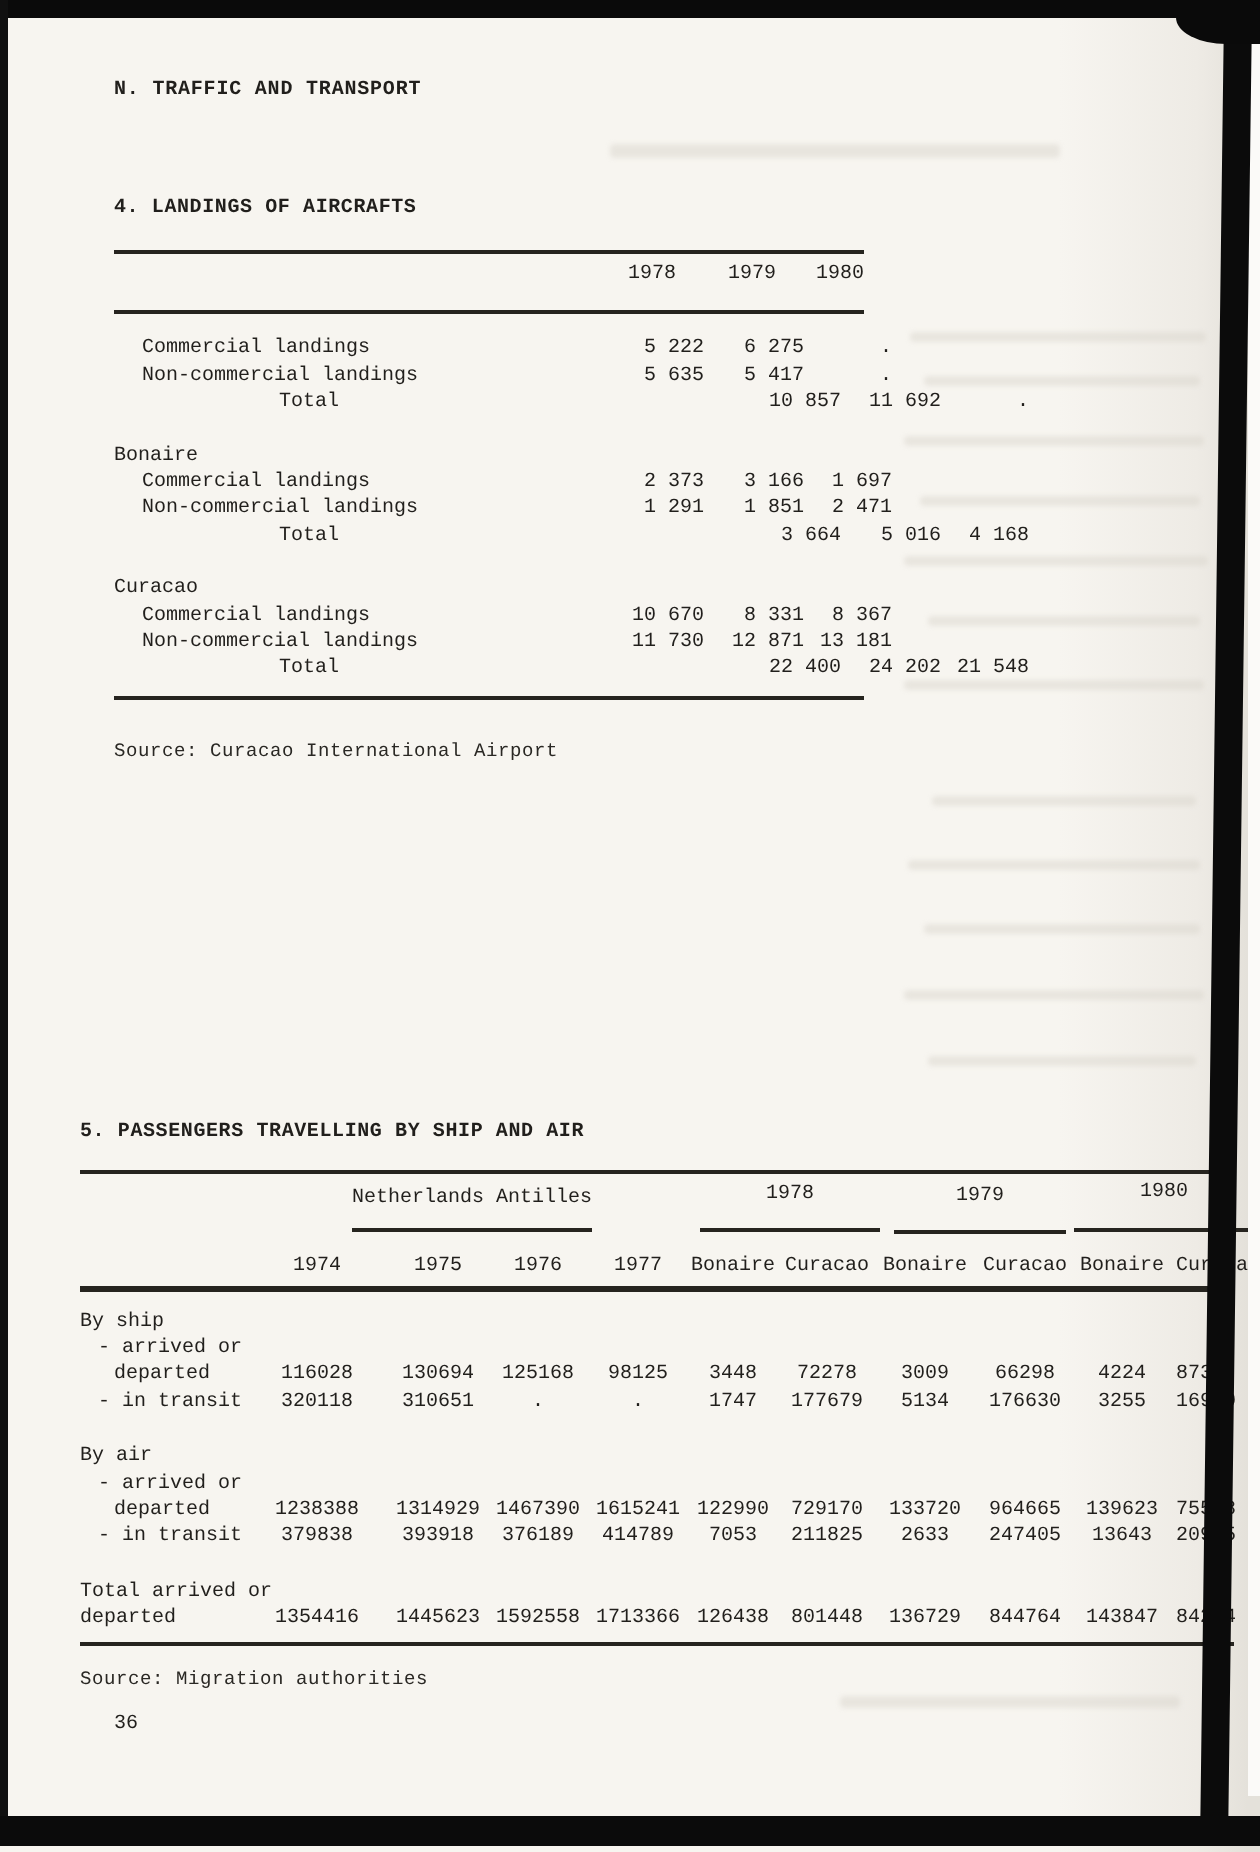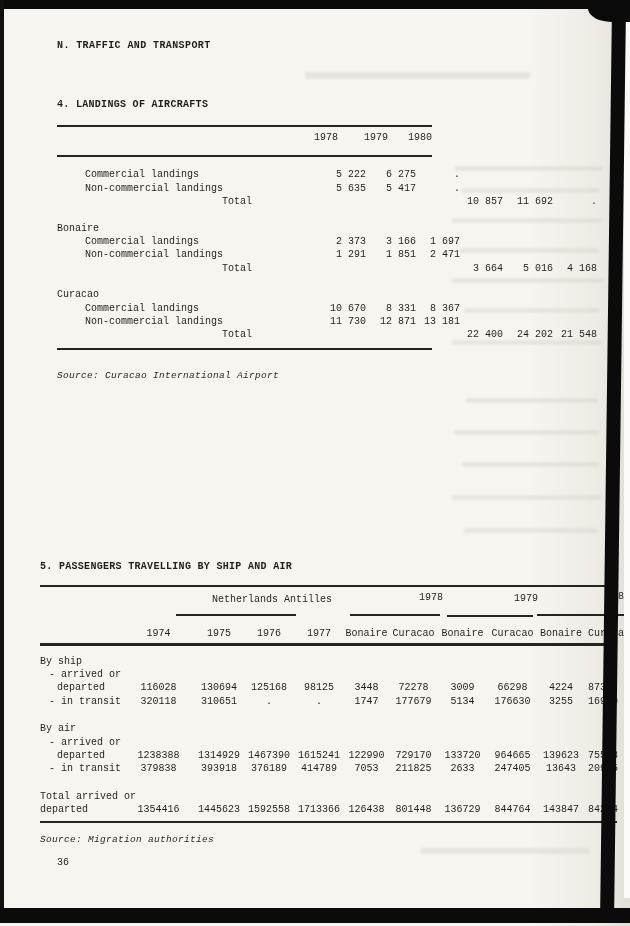--- a/index.html
+++ b/index.html
@@ -18,45 +18,45 @@
   .edge-left{position:absolute;left:0;top:0;width:4px;height:912px;background:#101010;}
   .edge-right{position:absolute;left:612px;top:6px;width:14px;height:912px;background:#0b0b0b;
     transform:rotate(0.75deg);transform-origin:top left;border-radius:3px 0 0 0;}
   .edge-right-white{position:absolute;left:624px;top:8px;width:6px;height:890px;background:#fbfaf8;}
   .edge-bottom{position:absolute;left:0;top:908px;width:630px;height:15px;background:#0b0b0b;}
   .corner-tr{position:absolute;left:588px;top:0;width:42px;height:22px;background:#0a0a0a;border-radius:0 0 0 60%;}
 
   .txt{position:absolute;white-space:pre;}
   .h1{font-size:10px;font-weight:bold;letter-spacing:.4px;}
   .h2{font-size:10px;font-weight:bold;letter-spacing:.3px;}
-  .src{font-size:9.5px;font-style:italic;letter-spacing:.3px;color:#2a2824;}
+  .src{font-size:9.5px;letter-spacing:.3px;color:#2a2824;}
   .pageno{font-size:10px;}
 
   .rule{height:2px;background:#26241f;}
 
   
   .t4{position:absolute;left:57px;top:125px;width:375px;font-size:10px;line-height:13.4px;}
   .t4years{display:flex;margin-top:4px;margin-bottom:11px;}
   .t4sp{width:181px;flex:none;}
   .y1{width:100px;flex:none;text-align:right;}
   .y2{width:50px;flex:none;text-align:right;}
   .y3{width:44px;flex:none;text-align:right;}
   .t4group{margin-top:11px;}
   .t4group + .t4group{margin-top:13px;}
-  .t4row{display:flex;}
+  .t4row{display:flex;justify-content:center;}
   .t4label{width:181px;flex:none;}
   .t4label.sub{padding-left:28px;}
   .t4label.tot{padding-left:165px;}
   .t4 .endrule{margin-top:6px;}
 
   
   .t5{position:absolute;left:40px;top:585px;width:592px;font-size:10px;line-height:13.4px;}
   .t5 .rule{width:577px;}
   .t5head{position:relative;height:56px;}
-  .gh{position:absolute;font-size:10px;margin-left:36px;}
+  .gh{position:absolute;font-size:10px;}
   .gh.center{text-align:center;}
   .ghrule{position:absolute;height:1.5px;background:#26241f;}
   .colrow{position:absolute;left:0;bottom:3px;display:flex;width:592px;}
   .t5sp{width:82px;flex:none;}
   .cell{flex:none;text-align:center;}
   .cA{width:73px}.cB{width:48px}.cC{width:52px}.cD{width:48px}.cE{width:47px}
   .cF{width:47px}.cG{width:51px}.cH{width:49px}.cI{width:48px}
   .cJ{width:47px;text-align:left;padding-left:3px;box-sizing:border-box;}
   .t5body{padding-top:9px;}
   .t5sec{margin-top:0;}

